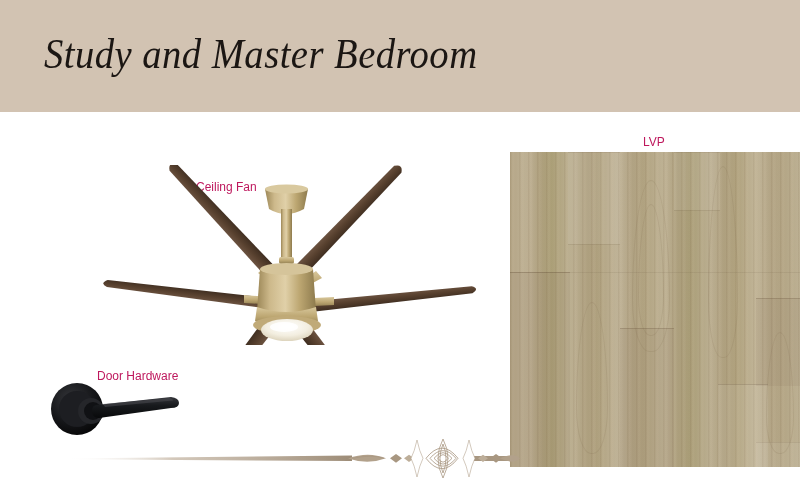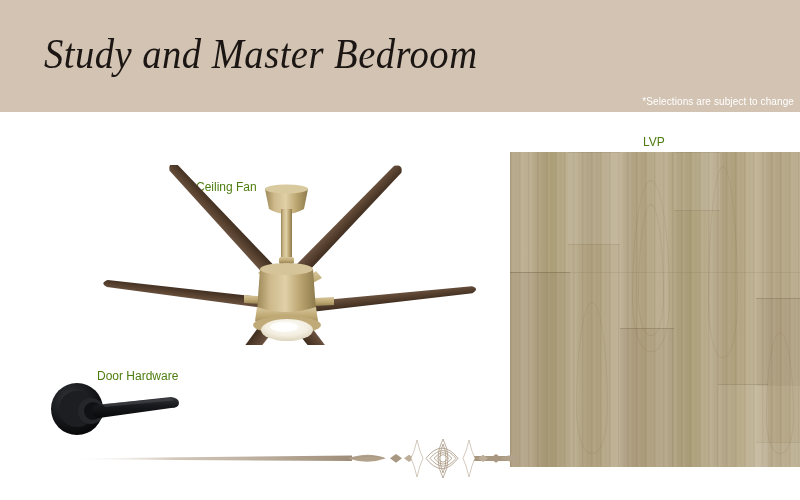--- a/index.html
+++ b/index.html
@@ -47,21 +47,21 @@
     font-size: 10px;
     color: #ffffff;
     letter-spacing: 0.1px;
     white-space: nowrap;
   }
 
   
   .item-label {
     position: absolute;
     font-size: 12px;
-    color: #4d7c0f;
+    color: #be185d;
     white-space: nowrap;
   }
   #label-ceiling-fan { left: 196px; top: 180px; }
   #label-door-hardware { left: 97px; top: 369px; }
   #label-lvp { left: 643px; top: 135px; }
 
   
   #lvp-swatch {
     position: absolute;
     left: 510px;
@@ -141,21 +141,20 @@
     height: 52px;
   }
 </style>
 </head>
 <body>
 
 <div id="slide">
 
   <div id="header-banner">
     <div id="page-title">Study and Master Bedroom</div>
-    <div id="disclaimer-note">*Selections are subject to change</div>
   </div>
 
   <div id="label-lvp" class="item-label">LVP</div>
 
   <div id="lvp-swatch">
 
     <div class="plank-seam" style="left:0px;  top:120px; width:60px;"></div>
     <div class="plank-seam" style="left:58px; top:92px;  width:52px;"></div>
     <div class="plank-seam" style="left:110px;top:176px; width:54px;"></div>
     <div class="plank-seam" style="left:164px;top:58px;  width:46px;"></div>

